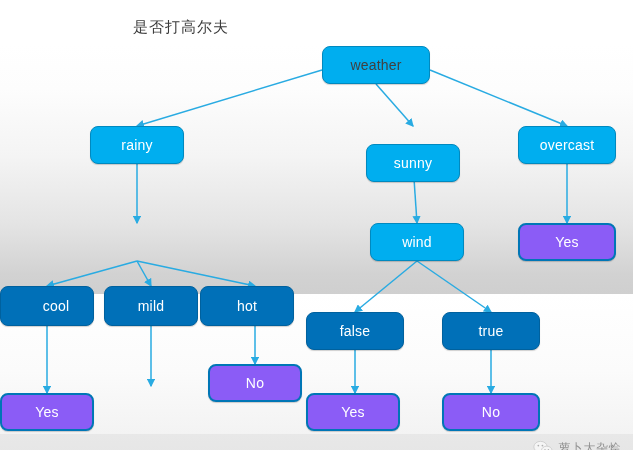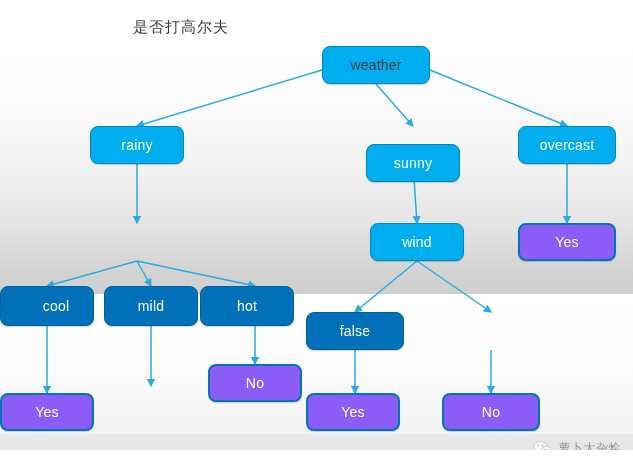--- a/index.html
+++ b/index.html
@@ -182,20 +182,23 @@
   </div>
 
   <div class="node node-blue" style="left:200px; top:286px; width:94px; height:40px;">
     <span>hot</span>
   </div>
 
   <div class="node node-blue" style="left:306px; top:312px; width:98px; height:38px;">
     <span>false</span>
   </div>
 
+  <div class="node node-blue" style="left:442px; top:312px; width:98px; height:38px;">
+    <span>true</span>
+  </div>
 
   <div class="node node-green" style="left:0px; top:393px; width:94px; height:38px;">
     <span>Yes</span>
   </div>
 
   <div class="node node-green" style="left:208px; top:364px; width:94px; height:38px;">
     <span>No</span>
   </div>
 
   <div class="node node-green" style="left:306px; top:393px; width:94px; height:38px;">

